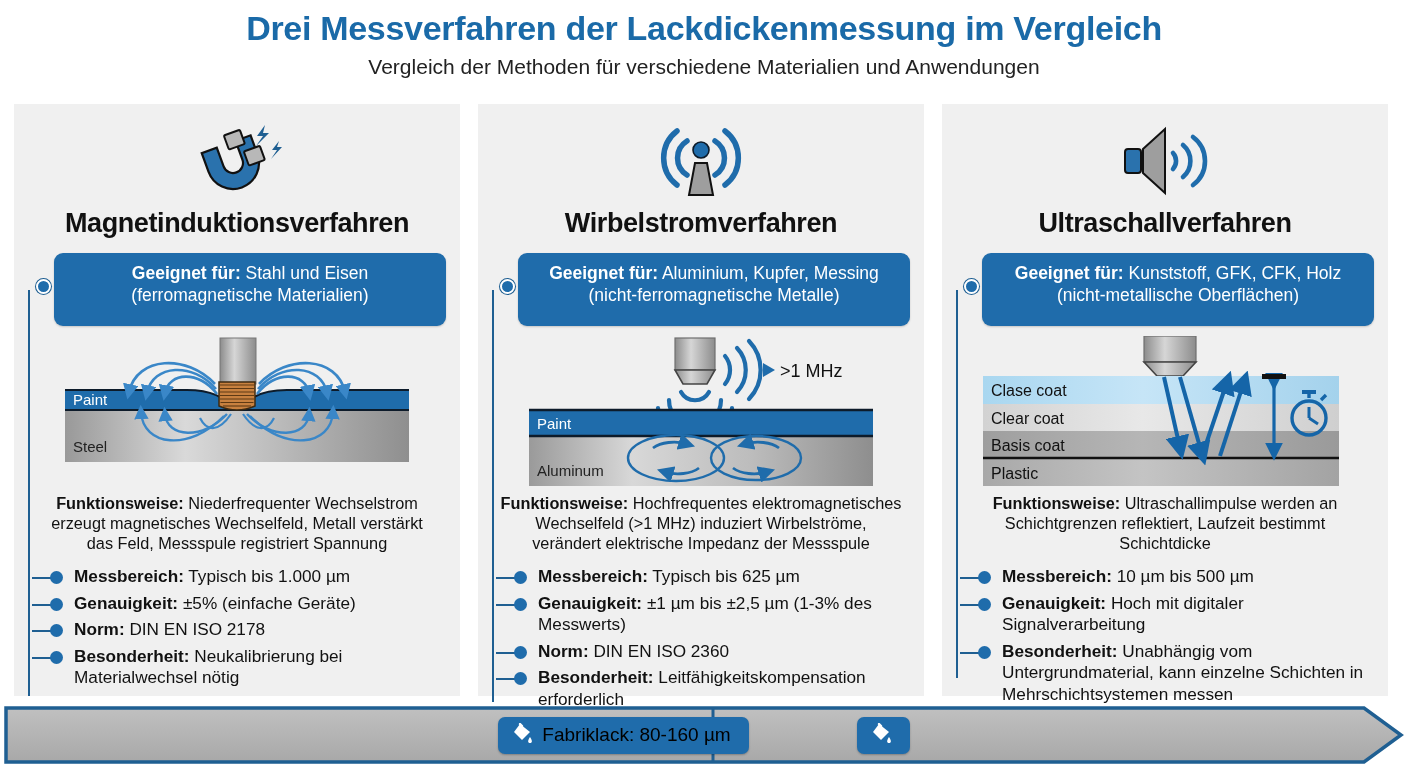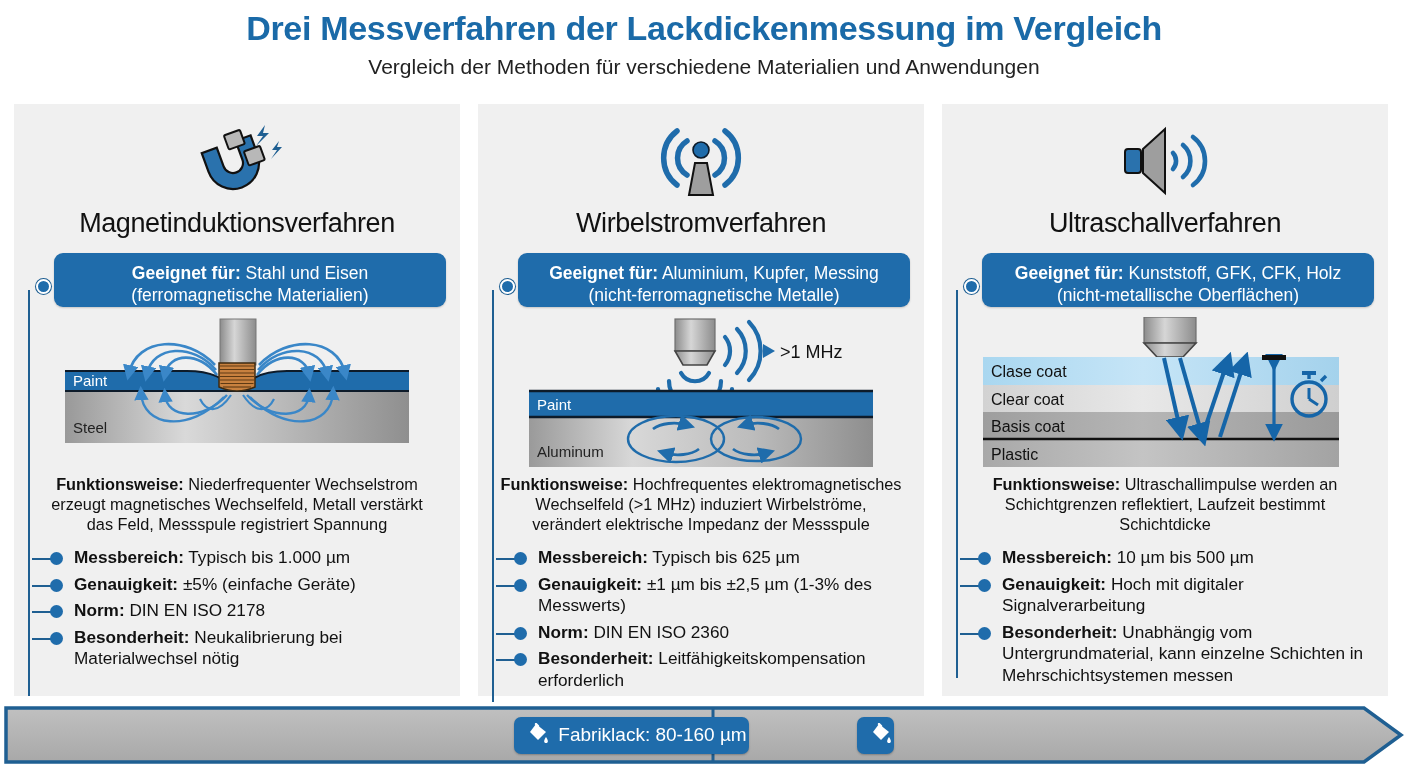--- a/index.html
+++ b/index.html
@@ -31,35 +31,35 @@
     position: relative;
     width: 446px; height: 592px;
     background: #f0f0f0;
     padding: 10px 14px 0 14px;
   }
   .card-icon {
     height: 86px; display: flex; align-items: center; justify-content: center;
     margin-top: 4px;
   }
   .card-title {
-    text-align: center; font-size: 27px; font-weight: normal; color: #111;
+    text-align: center; font-size: 27px; font-weight: bold; color: #111;
     margin-top: 4px; letter-spacing: -0.4px;
   }
 
   
   .spine {
     position: absolute; left: 14px; top: 180px; width: 2px;
     background: #1f5f92;
   }
 
   
   .badge-row { position: relative; margin-top: 14px; padding-left: 26px; }
   .badge {
     background: #1f6cab; color: #fff; border-radius: 9px;
-    padding: 9px 14px 0 14px; text-align: center;
+    padding: 9px 14px 19px 14px; text-align: center;
     font-size: 17.5px; line-height: 1.28;
     box-shadow: 0 1px 2px rgba(0,0,0,.18);
   }
   .badge b { font-weight: bold; }
   .badge-dot {
     position: absolute; left: 8px; top: 26px;
     width: 15px; height: 15px; border-radius: 50%;
     background: #1f6cab; border: 2.5px solid #ffffff;
     box-shadow: 0 0 0 1px #1f5f92;
   }
@@ -96,22 +96,22 @@
     position: absolute; left: 4px; top: 706px;
     width: 1400px; height: 58px;
   }
   .banner-shape { position: absolute; inset: 0; }
   .banner-content {
     position: absolute; inset: 0;
     display: flex; align-items: center; justify-content: center;
   }
   .pill {
     display: flex; align-items: center; gap: 9px;
-    background: #1f6cab; color: #ffffff; border-radius: 7px;
-    padding: 6px 2px 7px 13px; font-size: 19px;
+    background: #1f6cab; color: #000000; border-radius: 7px;
+    padding: 6px 18px 7px 13px; font-size: 19px;
     box-shadow: 0 1px 2px rgba(0,0,0,.25);
     text-align: center;
   }
   .pill-1 { margin-right: 108px; }
   .pill-2 { margin-left: 0px; }
   .pill svg { display: block; }
 </style>
 </head>
 <body>
 

